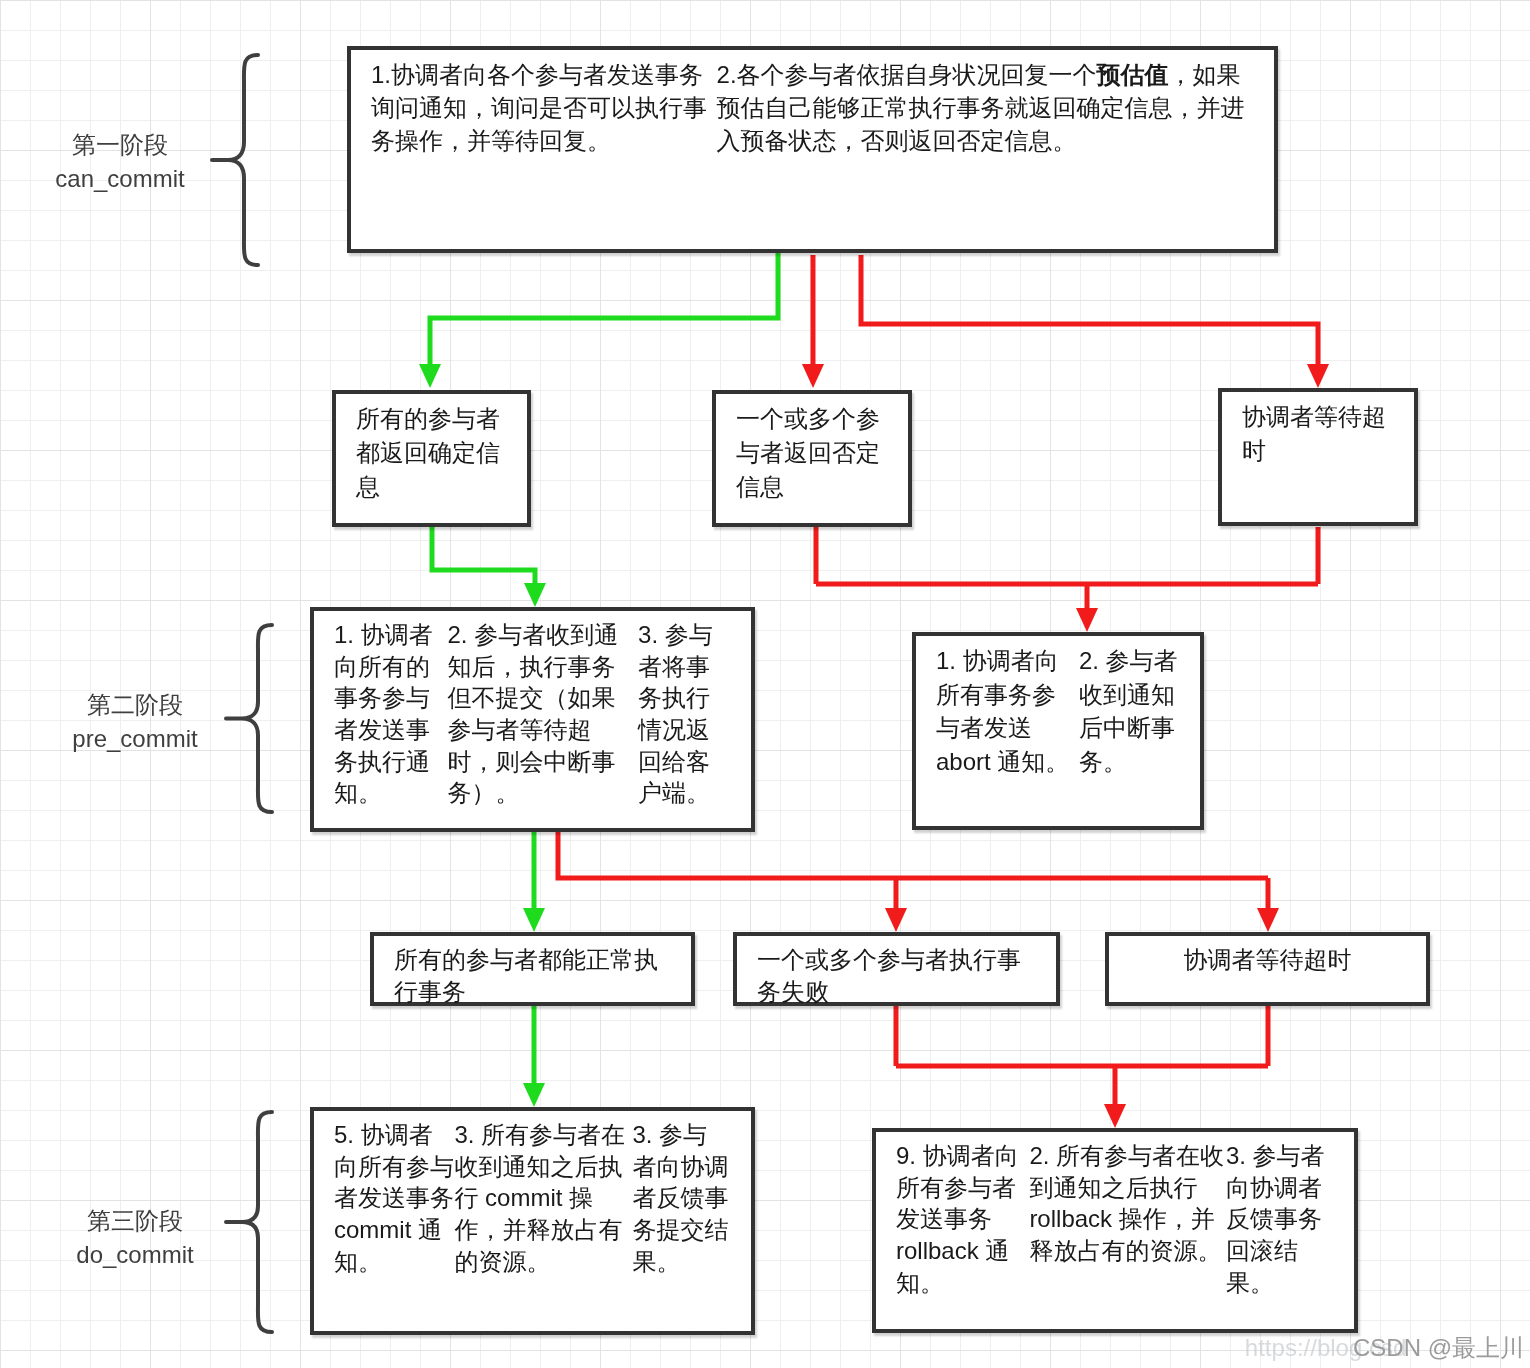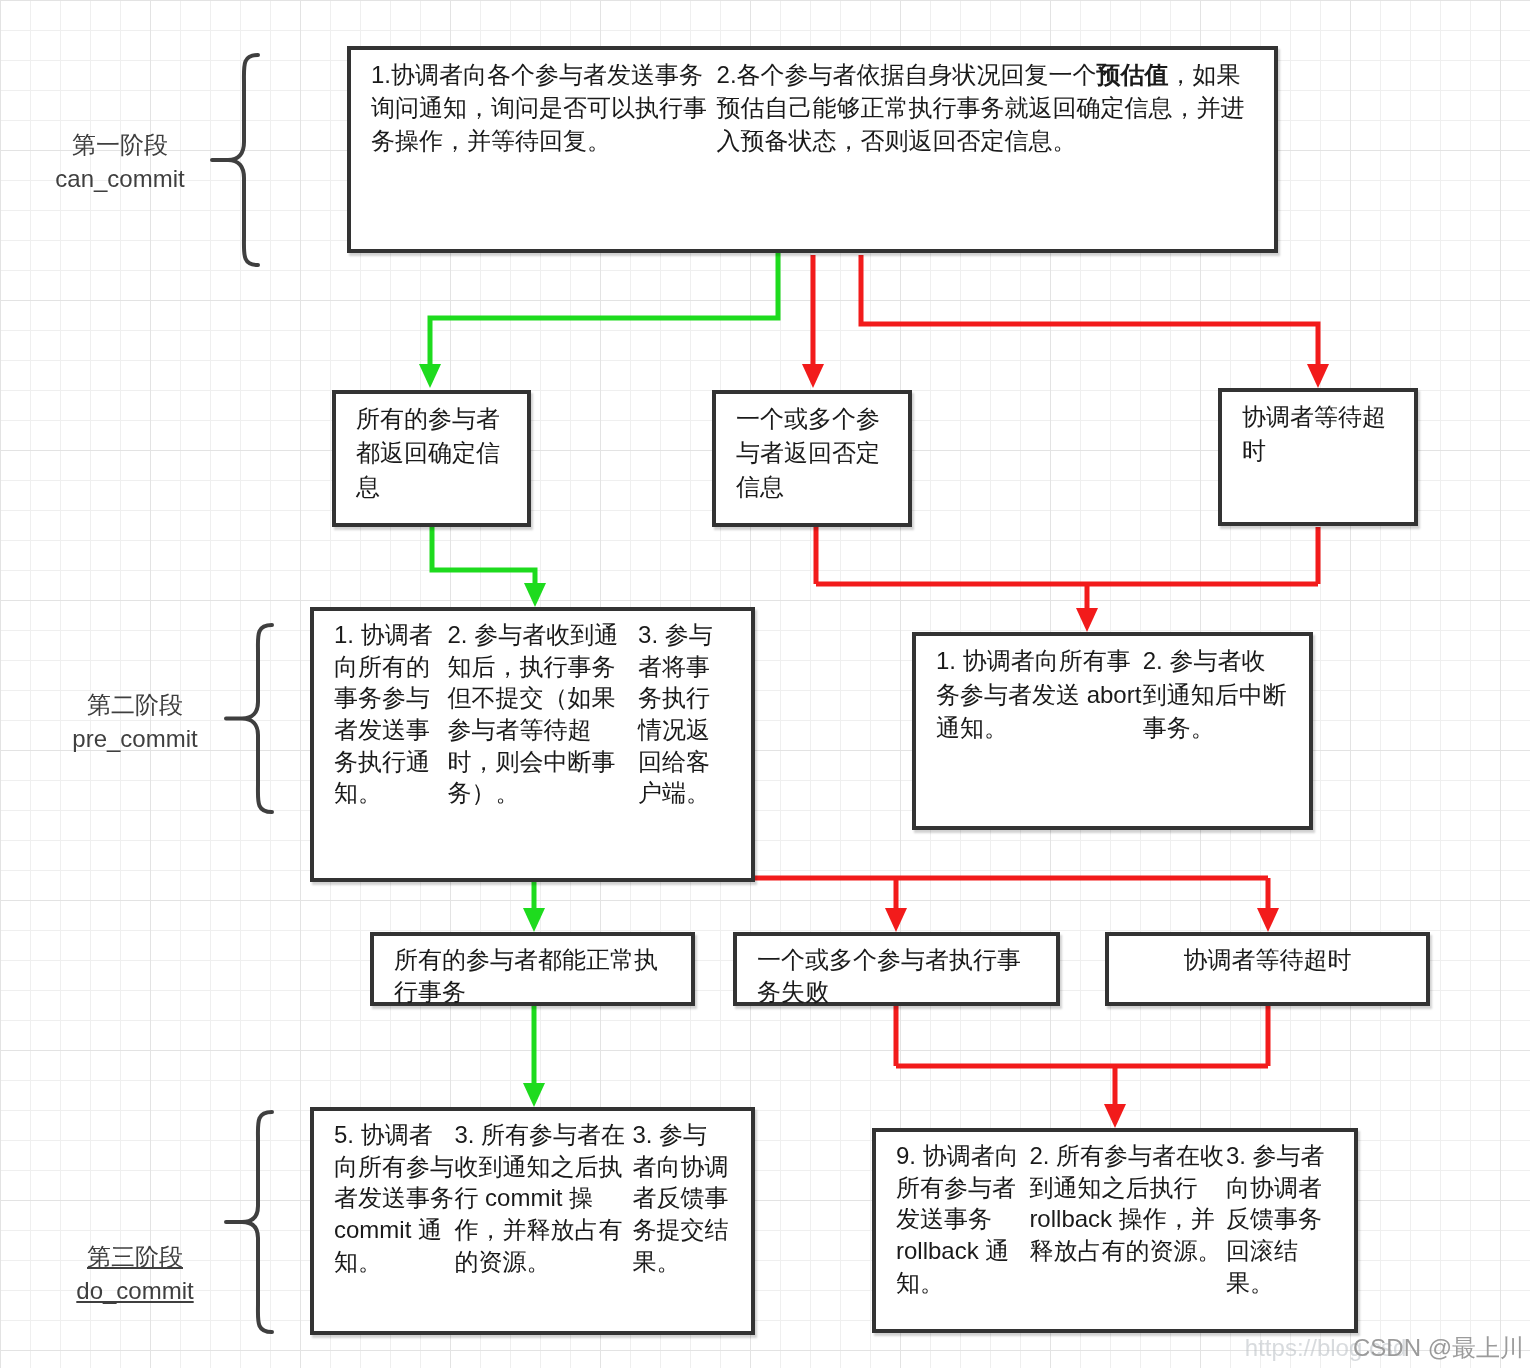--- a/index.html
+++ b/index.html
@@ -77,46 +77,46 @@
   </svg>
 
   <div class="phase-label" style="left:25px;top:128px;">
     <div>第一阶段</div>
     <div>can_commit</div>
   </div>
   <div class="phase-label" style="left:40px;top:688px;">
     <div>第二阶段</div>
     <div>pre_commit</div>
   </div>
-  <div class="phase-label" style="left:40px;top:1240px;text-decoration:underline;">
+  <div class="phase-label" style="left:40px;top:1204px;">
     <div>第三阶段</div>
     <div>do_commit</div>
   </div>
 
   <div class="node" style="left:347px;top:46px;width:931px;height:207px;line-height:1.38;">
     <div class="line">1.协调者向各个参与者发送事务询问通知，询问是否可以执行事务操作，并等待回复。</div>
     <div class="line"><span>2.各个参与者依据自身状况回复一个</span><b>预估值</b><span>，如果预估自己能够正常执行事务就返回确定信息，并进入预备状态，否则返回否定信息。</span></div>
   </div>
 
   <div class="node" style="left:332px;top:390px;width:199px;height:137px;line-height:1.42;">
     <div class="line">所有的参与者都返回确定信息</div>
   </div>
   <div class="node" style="left:712px;top:390px;width:200px;height:137px;line-height:1.42;">
     <div class="line">一个或多个参与者返回否定信息</div>
   </div>
   <div class="node" style="left:1218px;top:388px;width:200px;height:138px;line-height:1.42;">
     <div class="line">协调者等待超时</div>
   </div>
 
-  <div class="node" style="left:310px;top:607px;width:445px;height:275px;">
+  <div class="node" style="left:310px;top:607px;width:445px;height:225px;">
     <div class="line">1. 协调者向所有的事务参与者发送事务执行通知。</div>
     <div class="line">2. 参与者收到通知后，执行事务但不提交（如果参与者等待超时，则会中断事务）。</div>
     <div class="line">3. 参与者将事务执行情况返回给客户端。</div>
   </div>
-  <div class="node" style="left:912px;top:632px;width:401px;height:198px;line-height:1.4;">
+  <div class="node" style="left:912px;top:632px;width:292px;height:198px;line-height:1.4;">
     <div class="line">1. 协调者向所有事务参与者发送 abort 通知。</div>
     <div class="line">2. 参与者收到通知后中断事务。</div>
   </div>
 
   <div class="node" style="left:370px;top:932px;width:325px;height:74px;">
     <div class="line">所有的参与者都能正常执行事务</div>
   </div>
   <div class="node" style="left:733px;top:932px;width:327px;height:74px;">
     <div class="line">一个或多个参与者执行事务失败</div>
   </div>

